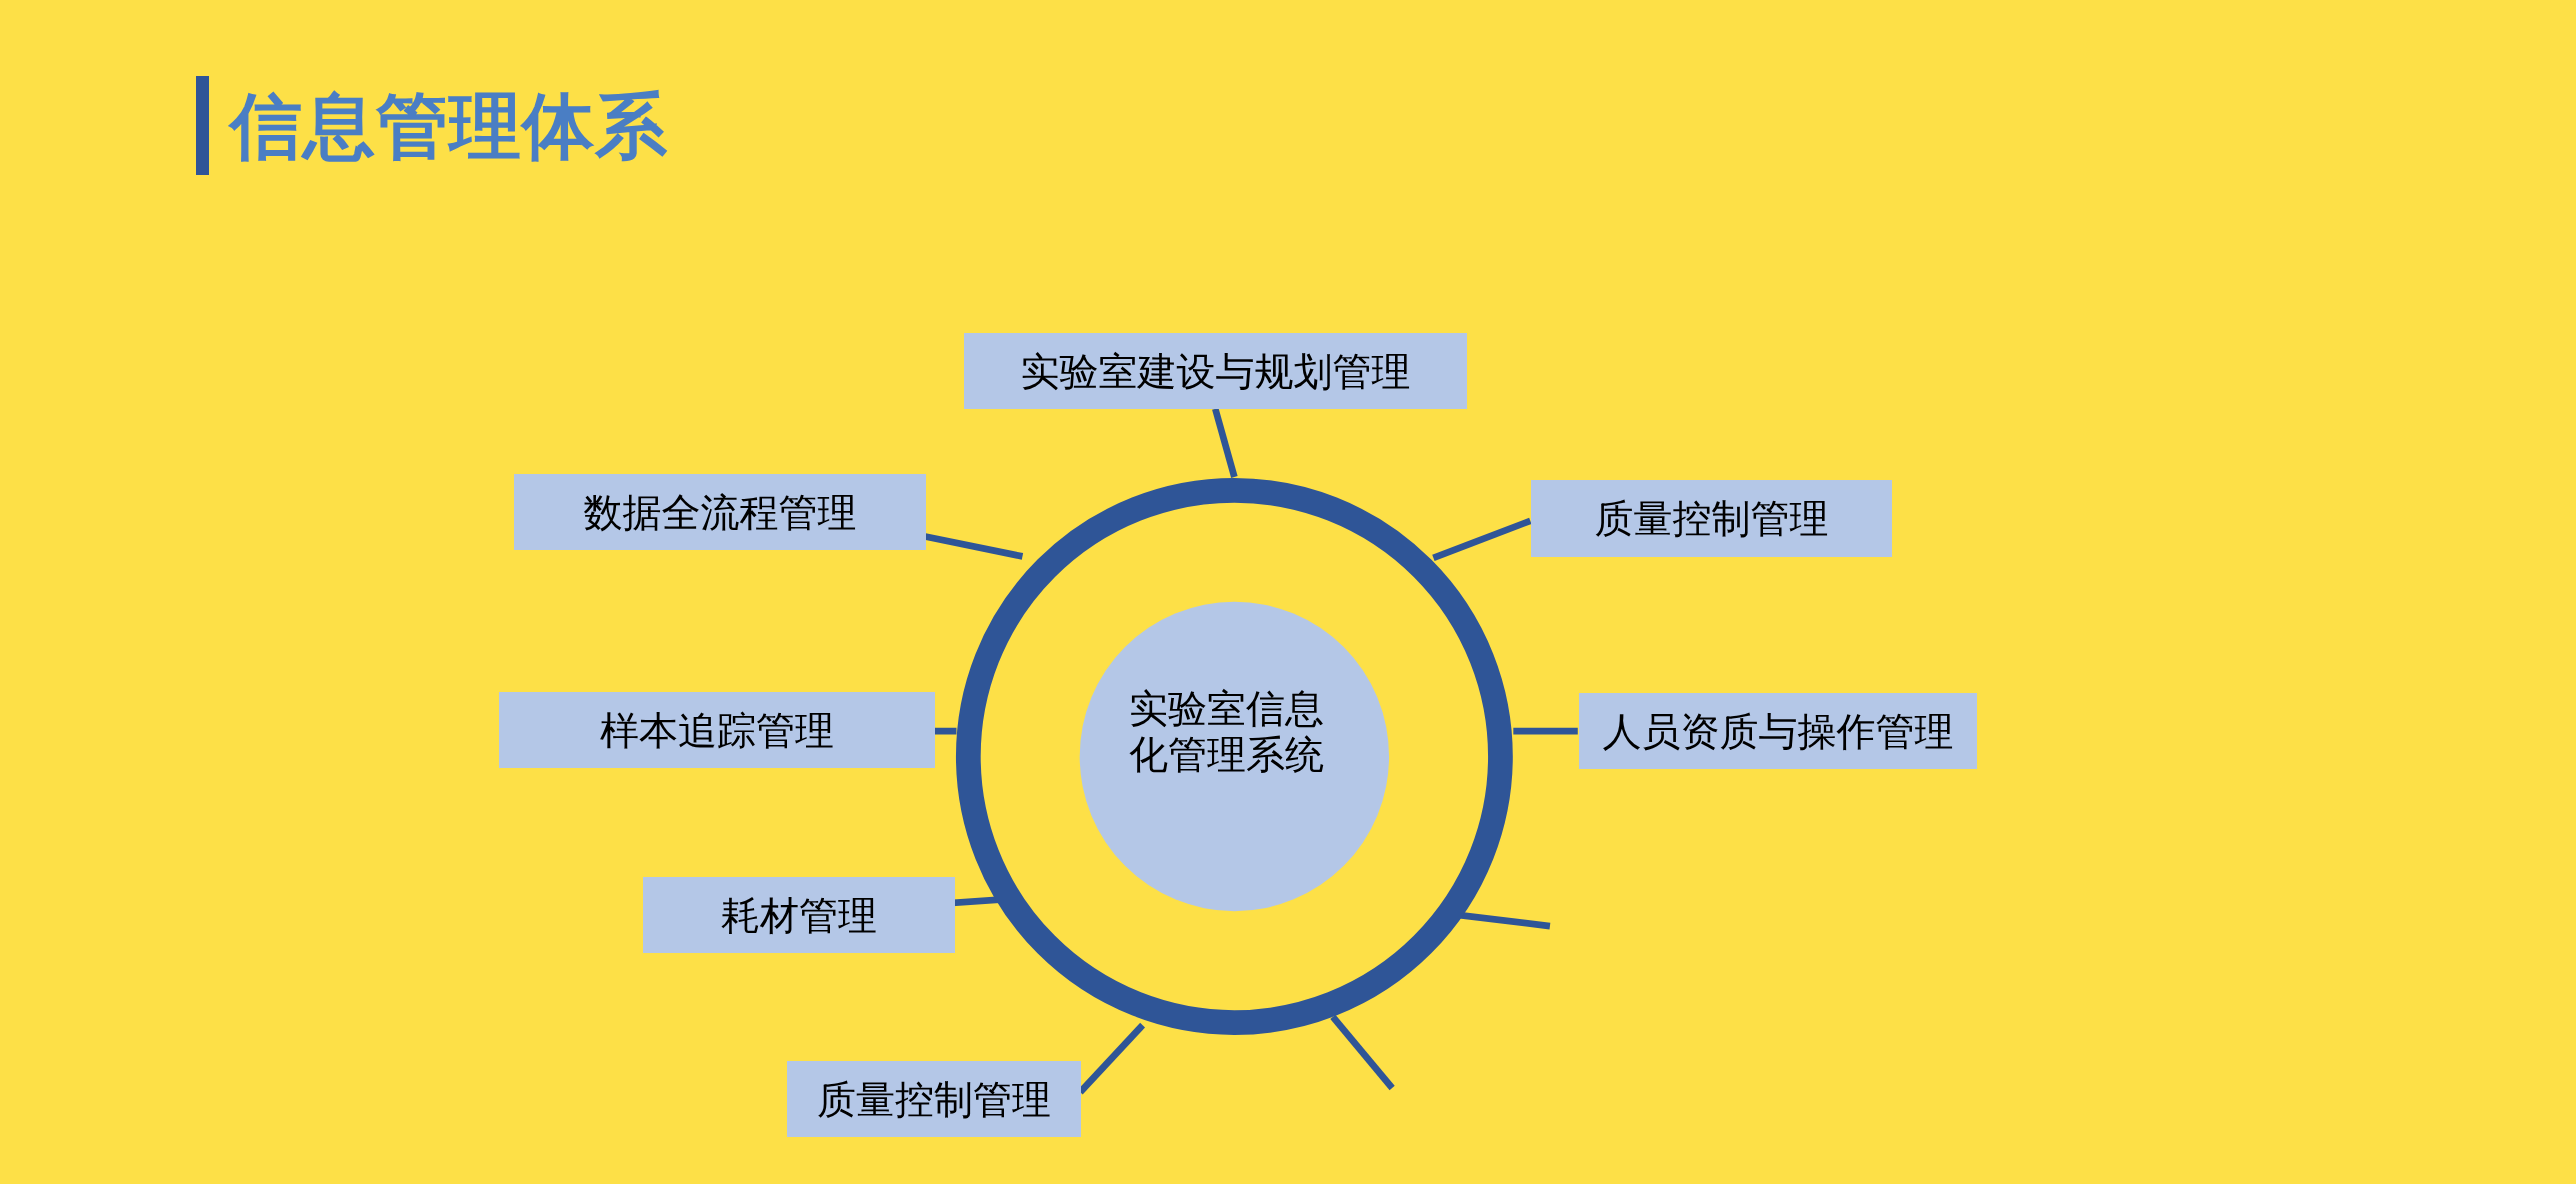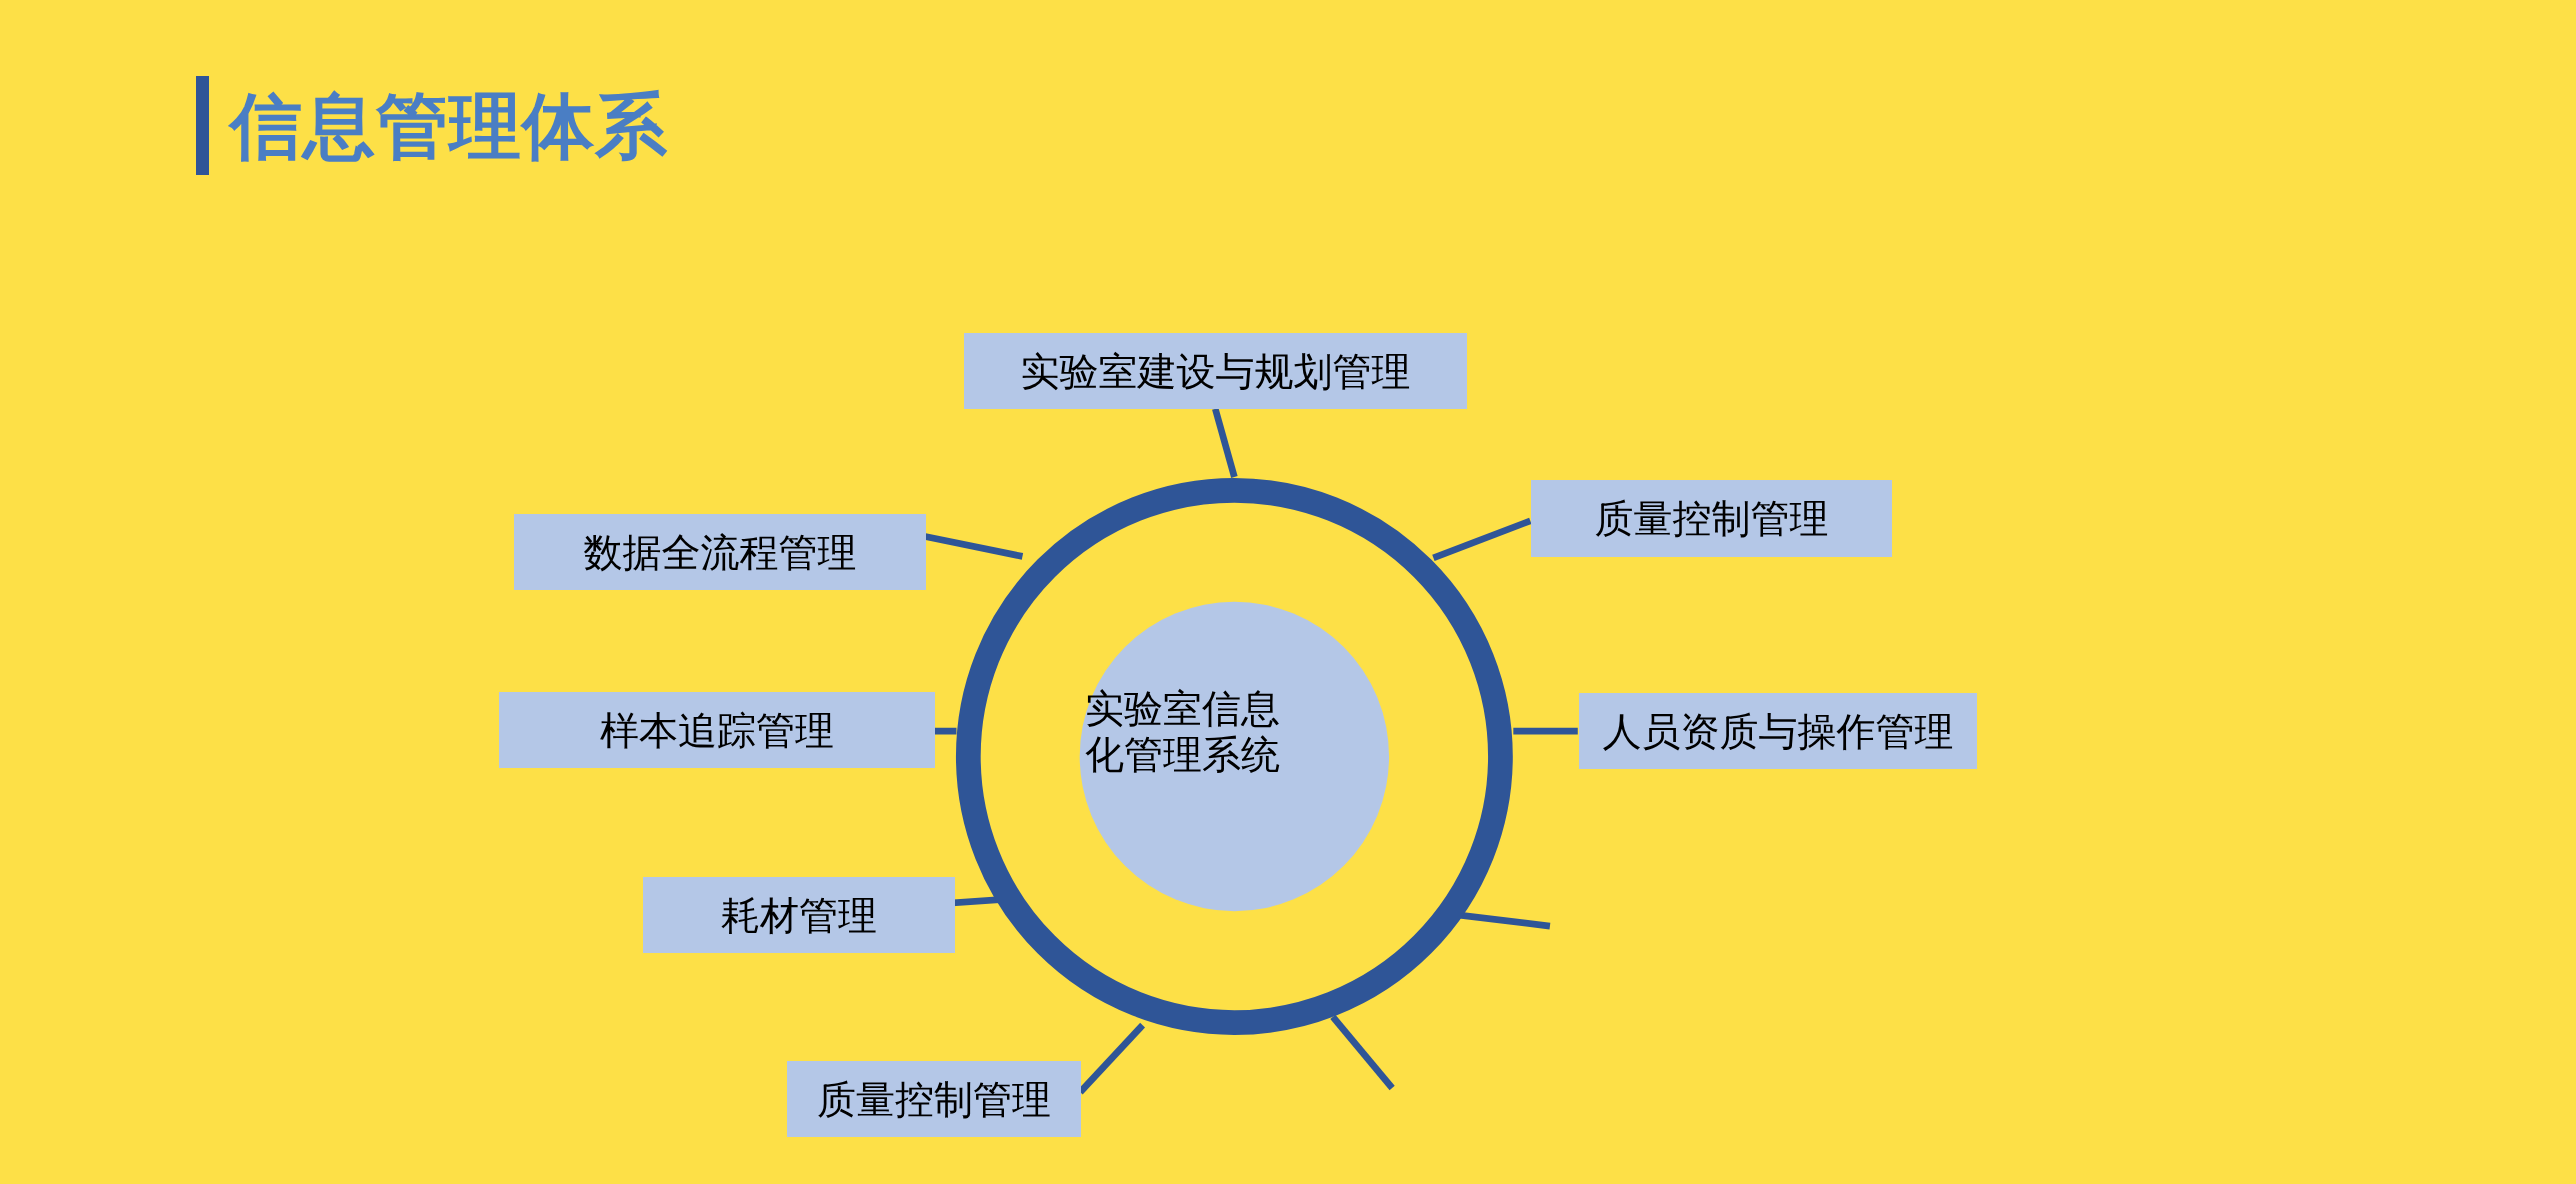--- a/index.html
+++ b/index.html
@@ -59,21 +59,21 @@
     color: #000000;
     font-size: 39px;
     line-height: 1;
     white-space: nowrap;
     padding: 0 13.4px;
   }
 
   
   #center-label {
     position: absolute;
-    left: 1028px;
+    left: 1072px;
     top: 686px;
     width: 309px;
     text-align: center;
     font-size: 39px;
     line-height: 1.18;
     color: #000000;
   }
   #center-label div { white-space: nowrap; }
 </style>
 </head>
@@ -129,18 +129,18 @@
   </div>
 
   <div class="node-box" style="left:643px; top:877px; width:312px; height:76px;">
     <span>耗材管理</span>
   </div>
 
   <div class="node-box" style="left:499px; top:692px; width:436px; height:76px;">
     <span>样本追踪管理</span>
   </div>
 
-  <div class="node-box" style="left:514px; top:514px; width:412px; height:76px;">
+  <div class="node-box" style="left:514px; top:474px; width:412px; height:76px;">
     <span>数据全流程管理</span>
   </div>
 
 </div>
 
 
 </body></html>

